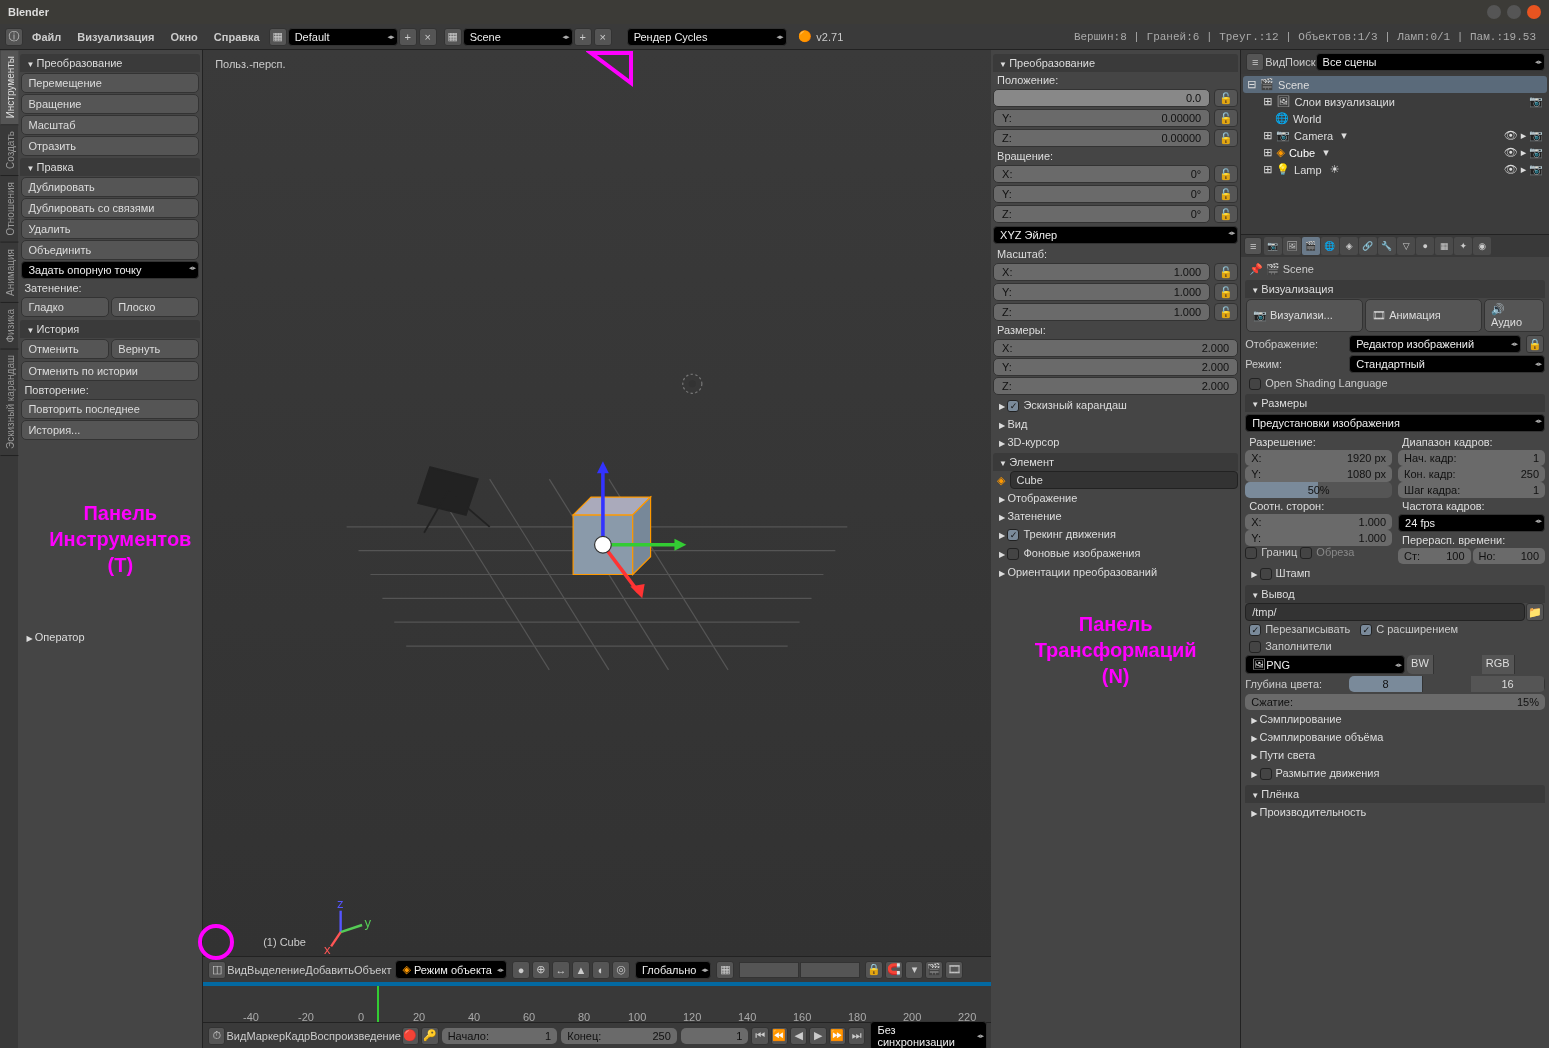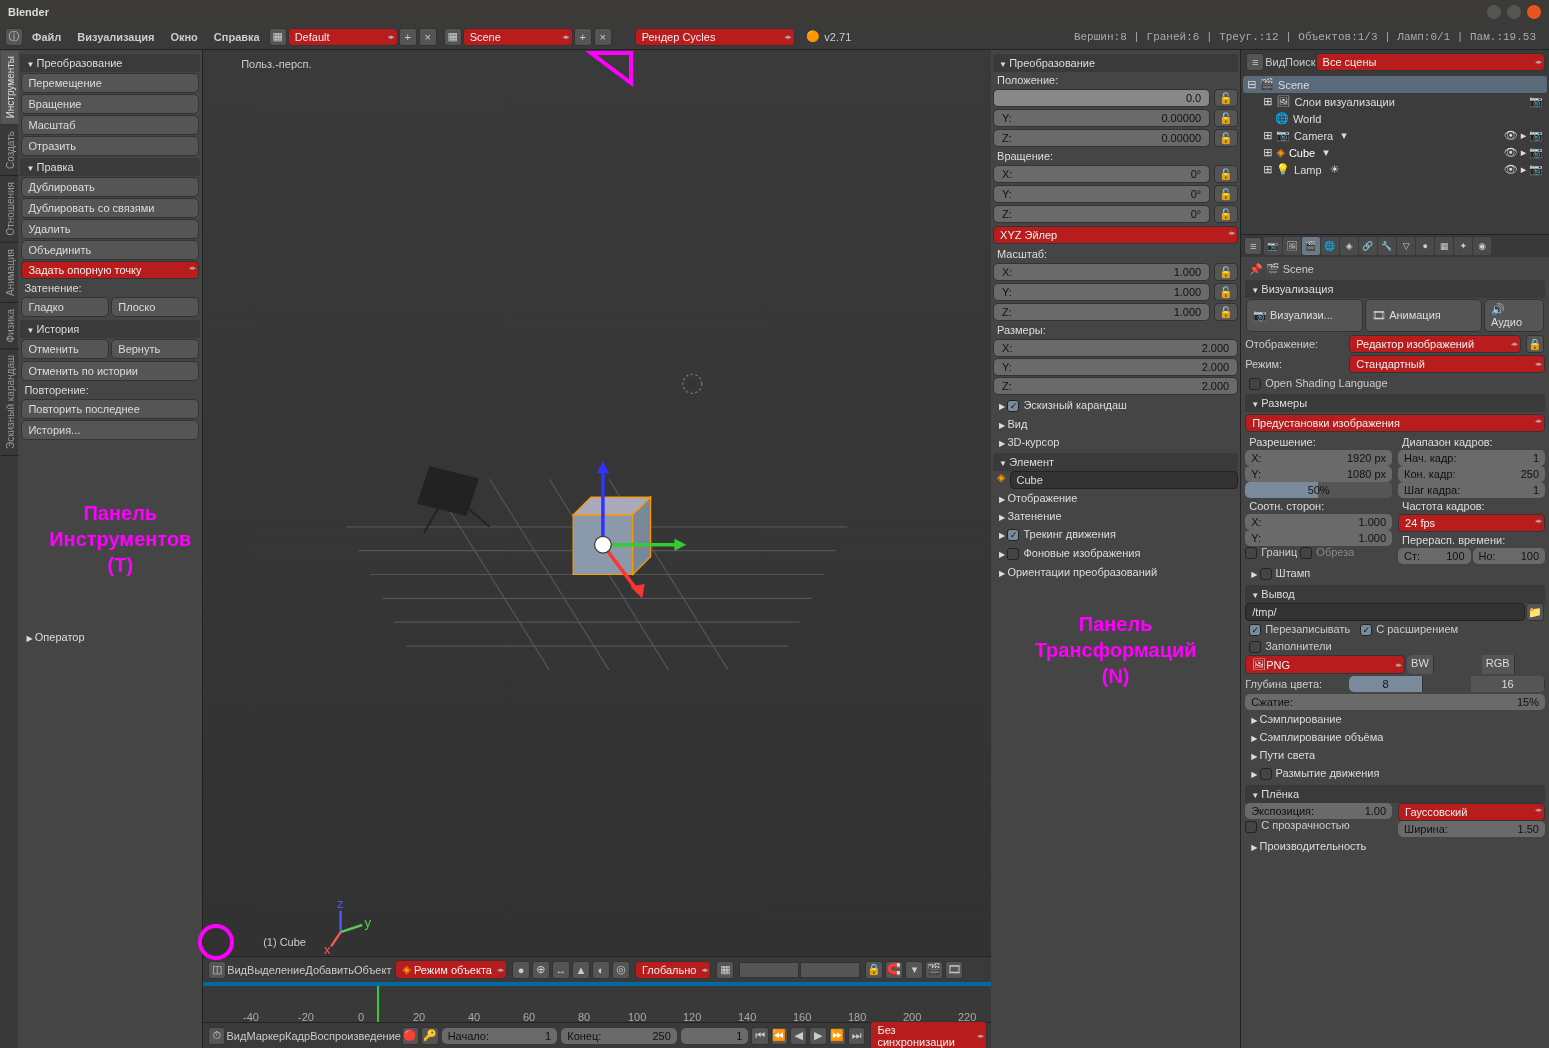--- a/index.html
+++ b/index.html
@@ -4,48 +4,48 @@
 <style>
 * { box-sizing: border-box; margin: 0; padding: 0; font-family: sans-serif; font-size: 11px; }
 body { background: #353535; color: #ccc; width: 1549px; height: 1048px; overflow: hidden; }
 .titlebar { background: #3c3b37; height: 24px; display: flex; align-items: center; padding: 0 8px; justify-content: space-between; }
 .titlebar .title { color: #ddd; font-weight: bold; }
 .window-controls { display: flex; gap: 6px; }
 .wc { width: 14px; height: 14px; border-radius: 50%; background: #555; }
 .wc.close { background: #e95420; }
 .topbar { background: #3a3a3a; height: 26px; display: flex; align-items: center; border-bottom: 1px solid #222; padding-left: 4px; }
 .topbar .menu { padding: 0 8px; color: #ccc; cursor: pointer; font-weight: bold; }
-.dropdown { background: #b91c1c; border: 1px solid #333; border-radius: 4px; padding: 2px 14px 2px 6px; color: #eee; display: inline-flex; align-items: center; position: relative; }
+.dropdown { background: #000000; border: 1px solid #333; border-radius: 4px; padding: 2px 14px 2px 6px; color: #eee; display: inline-flex; align-items: center; position: relative; }
 .dropdown::after { content: '◂▸'; font-size: 7px; position: absolute; right: 2px; color: #aaa; }
 .icon-btn { width: 18px; height: 18px; background: #555; border: 1px solid #333; border-radius: 3px; display: inline-flex; align-items: center; justify-content: center; margin: 0 1px; }
 .status-right { margin-left: auto; color: #aaa; padding-right: 13px; font-size: 11px; font-family: Liberation Mono, monospace; }
 .main { display: flex; height: calc(100% - 24px - 26px); }
 .left-tabs { width: 20px; background: #393939; display: flex; flex-direction: column; }
 .vtab { writing-mode: vertical-lr; transform: rotate(180deg); padding: 6px 2px; color: #999; font-size: 10px; border-top: 1px solid #222; text-align: center; }
 .vtab.active { background: #555; color: #ddd; }
 .tools-panel { width: 200px; background: #454545; border-right: 1px solid #222; padding: 2px; }
 .panel-header { background: #3a3a3a; color: #ddd; padding: 3px 6px; font-size: 11px; border-radius: 3px 3px 0 0; margin-top: 2px; }
 .panel-header::before { content: '▼ '; font-size: 8px; }
 .btn { background: #555; border: 1px solid #333; border-radius: 5px; padding: 3px 6px; color: #ddd; margin: 1px; display: block; text-align: left; width: calc(100% - 2px); }
 .btn-row { display: flex; }
 .btn-row .btn { flex: 1; }
 .vp-area { flex: 1; display: flex; flex-direction: column; background: #393939; }
 .viewport { flex: 1; position: relative; background: linear-gradient(#3a3a3a,#323232); }
-.vp-label { position: absolute; top: 8px; left: 12px; color: #ccc; font-size: 11px; margin-left: 26px; }
+.vp-label { position: absolute; top: 8px; left: 12px; color: #ccc; font-size: 11px; }
 .annotation { position: absolute; color: #ff00ff; font-size: 20px; font-weight: bold; text-align: center; line-height: 1.3; }
 .vp-footer { background: #3a3a3a; height: 26px; display: flex; align-items: center; padding: 0 4px; border-top: 1px solid #222; }
 .timeline { height: 40px; background: #393939; border-top: 4px solid #0369a1; position: relative; }
 .timeline-bar { background: #3a3a3a; height: 26px; display: flex; align-items: center; padding: 0 4px; border-top: 1px solid #222; }
 .n-panel { width: 270px; background: #454545; padding: 2px; overflow: hidden; }
 .num-field { display: flex; background: #6a6a6a; border: 1px solid #333; border-radius: 5px; margin: 1px 0; padding: 2px 8px; color: #111; font-size: 11px; }
 .num-field.edit { background: #888; }
 .num-field .lbl { flex: 0 0 auto; }
 .num-field .val { margin-left: auto; }
 .link-btn { width: 24px; height: 18px; background: #555; border: 1px solid #333; border-radius: 4px; margin: 1px 0 1px 4px; display: inline-flex; align-items: center; justify-content: center; }
-.field-row { display: flex; }
+.field-row { display: flex; align-items: center; }
 .field-row .num-field { flex: 1; }
 .sub-label { color: #ddd; padding: 2px 4px; font-size: 11px; }
 .right-col { width: 335px; display: flex; flex-direction: column; background: #454545; border-left: 1px solid #222; }
 .outliner { height: 185px; border-bottom: 1px solid #222; display: flex; flex-direction: column; }
 .outliner-header { background: #3a3a3a; height: 24px; display: flex; align-items: center; padding: 0 4px; }
 .outliner-tree { flex: 1; background: #3c3c3c; padding: 2px; }
 .tree-row { padding: 2px 4px; display: flex; align-items: center; gap: 4px; color: #ddd; }
 .tree-row.sel { background: #5a6a7a; border-radius: 3px; }
 .props { flex: 1; overflow: hidden; display: flex; flex-direction: column; }
 .props-tabs { background: #393939; padding: 2px; display: flex; gap: 1px; }
@@ -89,21 +89,21 @@
   <span class="menu">Окно</span>
   <span class="menu">Справка</span>
   <div class="icon-btn">▦</div>
   <div class="dropdown" style="width:110px">Default</div>
   <div class="icon-btn">+</div>
   <div class="icon-btn">×</div>
   <div class="icon-btn" style="margin-left:6px">▦</div>
   <div class="dropdown" style="width:110px">Scene</div>
   <div class="icon-btn">+</div>
   <div class="icon-btn">×</div>
-  <div class="dropdown" style="width:160px;margin-left:22px">Рендер Cycles</div>
+  <div class="dropdown" style="width:160px;margin-left:14px">Рендер Cycles</div>
   <span style="margin-left:12px;color:#f90">🟠</span>
   <span style="margin-left:4px">v2.71</span>
   <span class="status-right">Вершин:8 | Граней:6 | Треуг.:12 | Объектов:1/3 | Ламп:0/1 | Пам.:19.53</span>
 </div>
 
 <div class="main">
 
   <div class="left-tabs">
     <div class="vtab active">Инструменты</div>
     <div class="vtab">Создать</div>
@@ -552,33 +552,17 @@
             <span>Сжатие:</span>
             <span class="val">15%</span>
           </div>
 
         <div class="collapse-header">Сэмплирование</div>
         <div class="collapse-header">Сэмплирование объёма</div>
         <div class="collapse-header">Пути света</div>
         <div class="collapse-header"><span class="checkbox"></span><span>Размытие движения</span></div>
 
         <div class="panel-header">Плёнка</div>
-        <div style="display:flex;gap:6px">
-          <div style="flex:1">
-            <div class="small-num">
-                <span>Экспозиция:</span>
-                <span class="val">1.00</span>
-              </div>
-            <div><span class="checkbox"></span><span>С прозрачностью</span></div>
-          </div>
-          <div style="flex:1">
-            <div class="dropdown" style="display:block">Гауссовский</div>
-            <div class="small-num">
-                <span>Ширина:</span>
-                <span class="val">1.50</span>
-              </div>
-          </div>
-        </div>
         <div class="collapse-header">Производительность</div>
       </div>
     </div>
   </div>
 </div>
 
 </body></html>

